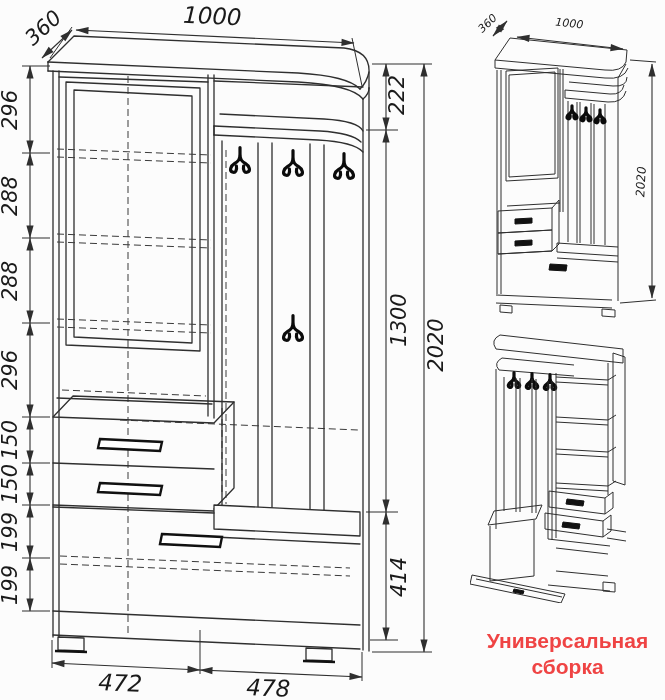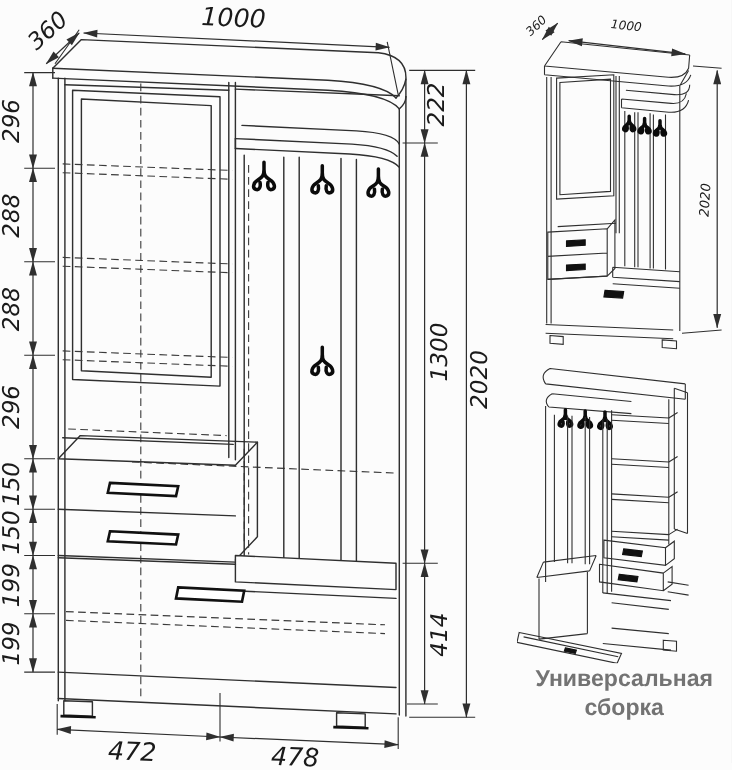--- a/index.html
+++ b/index.html
@@ -11,23 +11,23 @@
   .ln{stroke:#2f2f2f;stroke-width:1.3;fill:none;stroke-linecap:round;stroke-linejoin:round;}
   .thin{stroke:#2f2f2f;stroke-width:1;fill:none;}
   .dash{stroke:#3a3a3a;stroke-width:1;fill:none;stroke-dasharray:7 4;}
   .dl{stroke:#2f2f2f;stroke-width:1.1;fill:none;}
   .dim{font-family:"DejaVu Sans",sans-serif;font-style:italic;fill:#1a1a1a;}
   .d23{font-size:23px;} .d21{font-size:21px;} .d12{font-size:12px;} .d11{font-size:11px;}
   .hookln{stroke:#0b0b0b;stroke-width:3.2;fill:none;stroke-linecap:round;}
   .handle{fill:#fff;stroke:#111;stroke-width:2.4;}
   .hfill{fill:#111;stroke:#111;stroke-width:1;}
   .bgfill{fill:#fcfcfc;}
-  #caption{position:absolute;left:485px;top:605px;width:165px;text-align:center;
+  #caption{position:absolute;left:485px;top:628px;width:165px;text-align:center;
     font-family:"Liberation Sans","DejaVu Sans",sans-serif;font-weight:bold;
-    font-size:21px;line-height:1.25;color:#737373;}
+    font-size:21px;line-height:1.25;color:#ef4444;}
 </style>
 </head>
 <body>
 
 <div id="page">
 
   <svg class="abs" style="left:0;top:0" width="470" height="700" viewBox="0 0 470 700">
     <defs>
       <marker id="ar" markerWidth="15" markerHeight="10" refX="13.5" refY="5" orient="auto-start-reverse" markerUnits="userSpaceOnUse">
         <path d="M14,5 L1,1.4 L1,8.6 Z" fill="#2f2f2f"></path>

